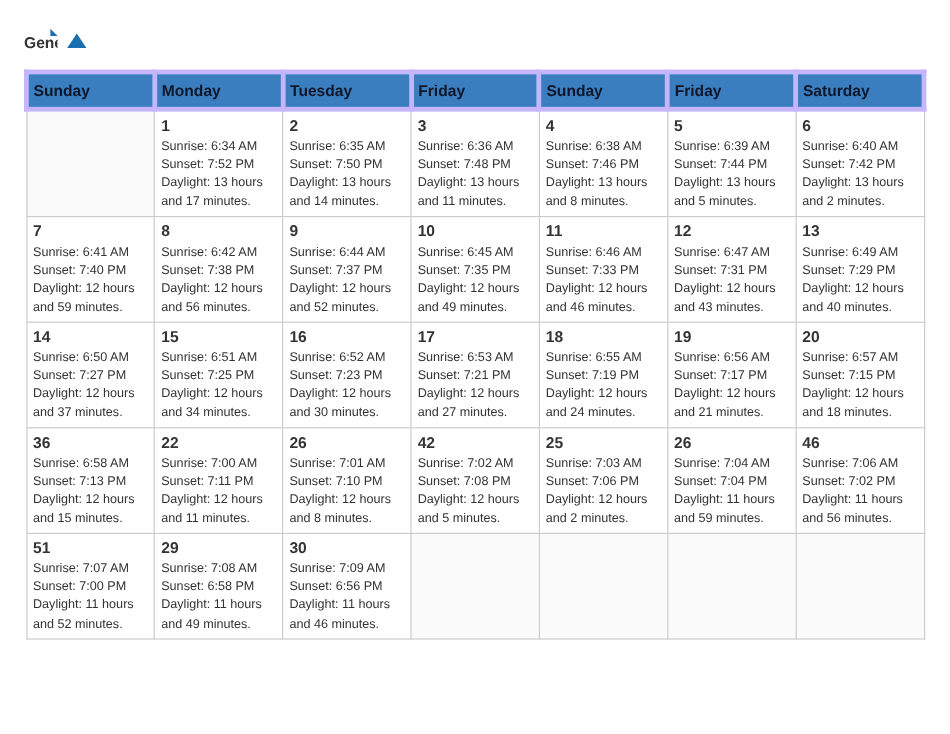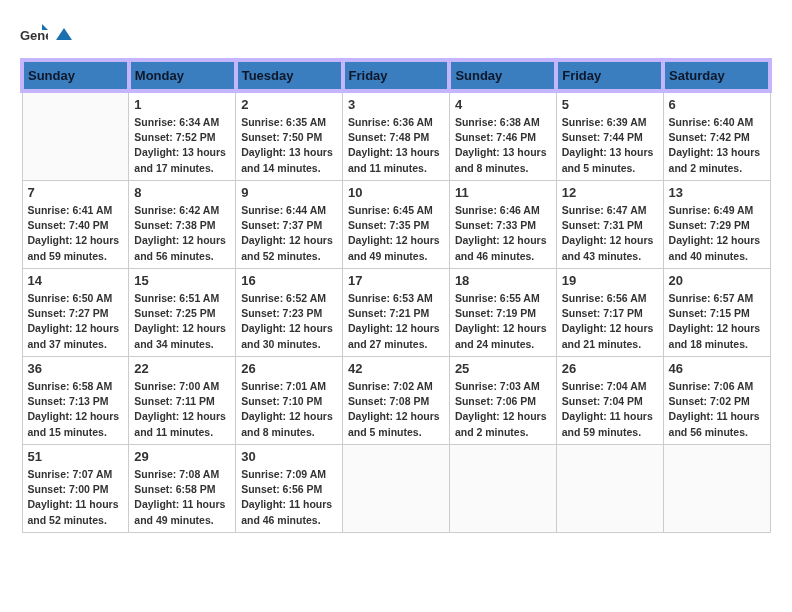--- a/index.html
+++ b/index.html
@@ -63,21 +63,20 @@
     }
     .day-number {
       font-size: 13px;
       font-weight: bold;
       margin-bottom: 3px;
       display: block;
     }
     .day-info {
       line-height: 1.45;
       font-size: 10.5px;
-      font-weight: bold;
     }
   </style>
 </head>
 <body>
 
 <div class="header">
   <div class="logo">
     <svg class="logo-icon" viewBox="0 0 28 28">
       <text x="0" y="20" font-size="13" font-weight="bold" fill="#333">General</text>
       <polygon points="22,4 28,10 22,10" fill="#1a6faf"></polygon>

